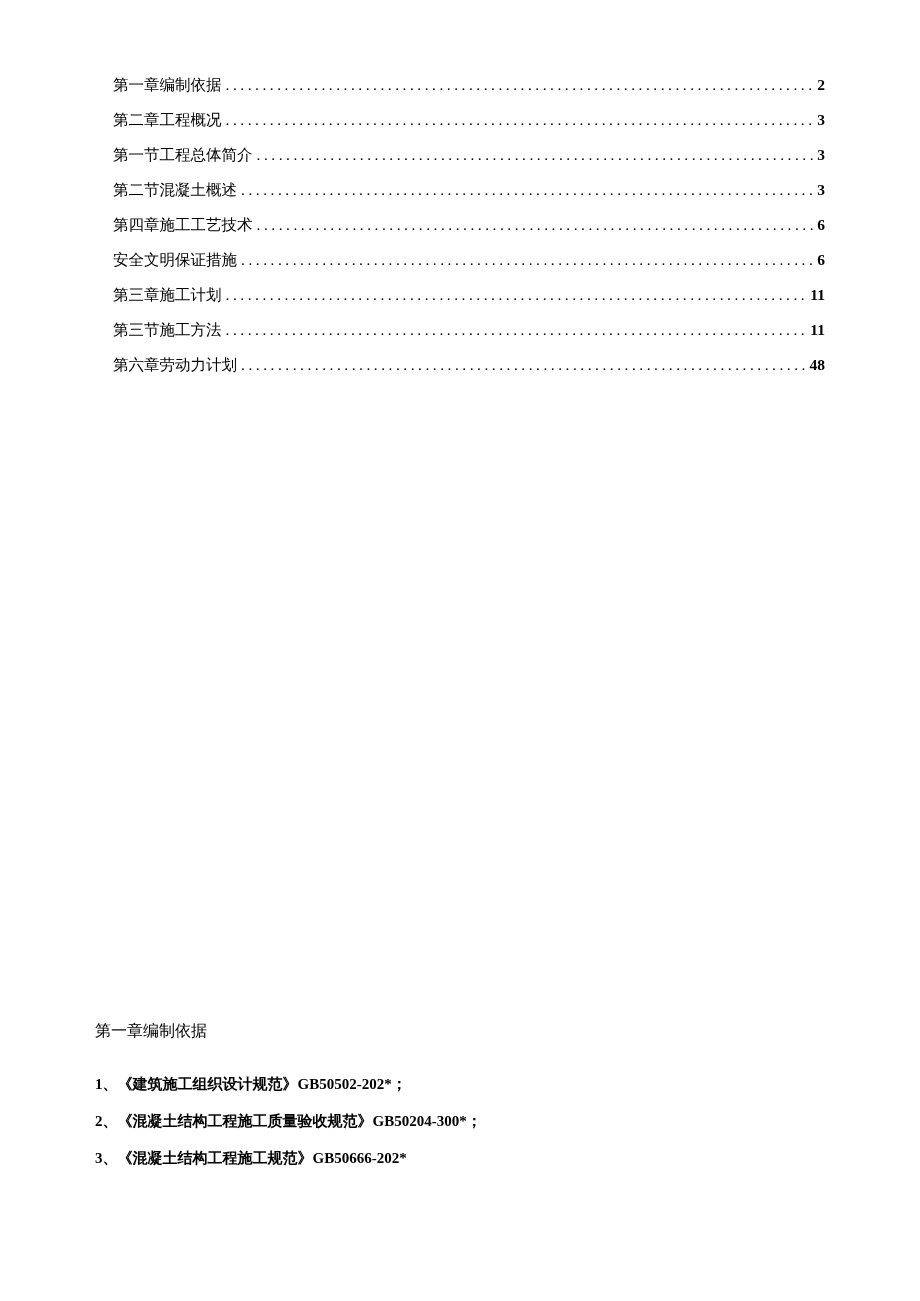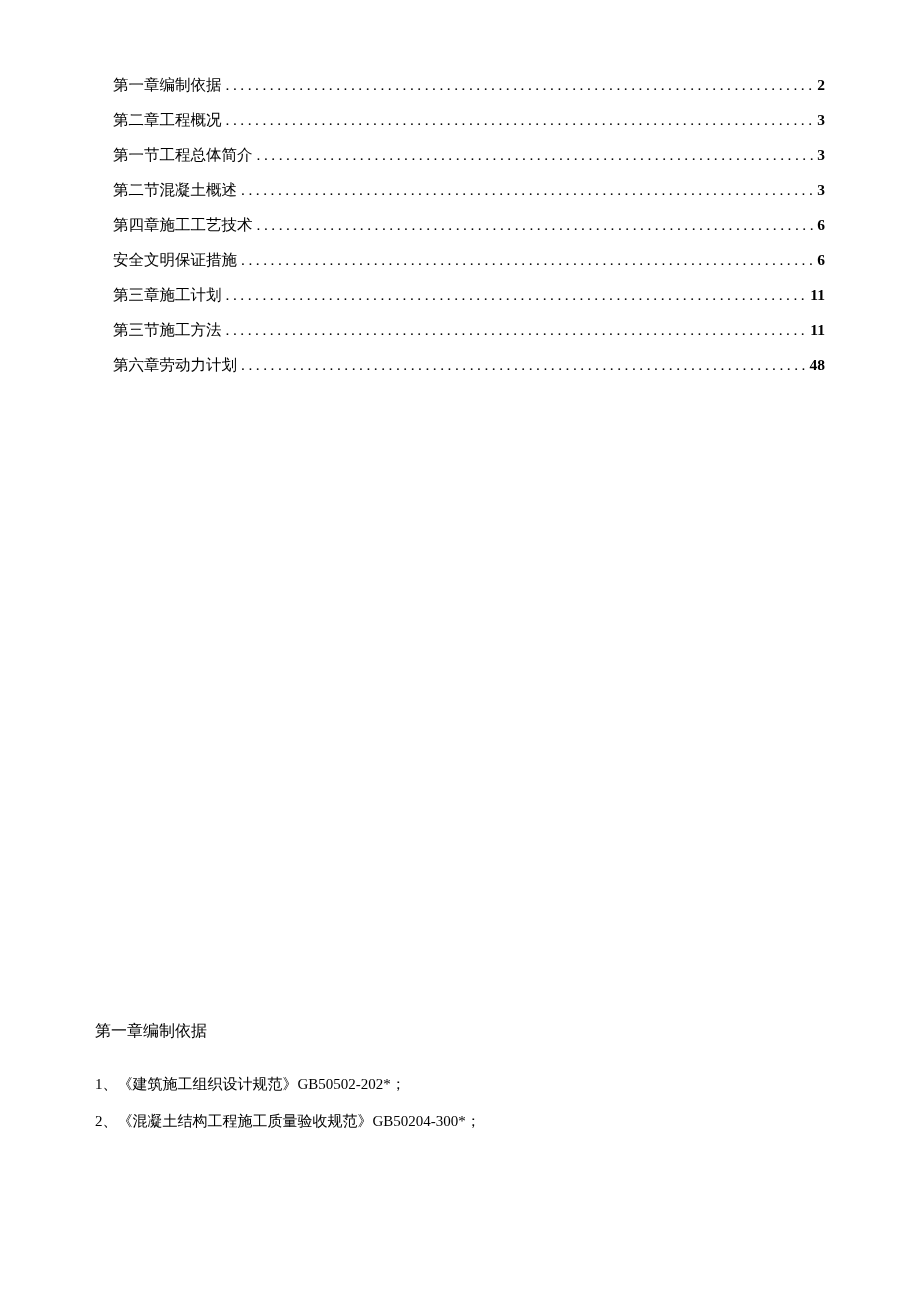--- a/index.html
+++ b/index.html
@@ -46,20 +46,21 @@
     }
     .chapter-heading {
       font-size: 16px;
       font-family: "SimSun", "宋体", serif;
       margin-top: 645px;
       margin-bottom: 32px;
       padding-left: 0;
     }
     .reference-list {
       font-size: 15px;
+      font-weight: bold;
     }
     .reference-item {
       margin-bottom: 16px;
       line-height: 1.4;
     }
     .reference-num {
       font-family: "Times New Roman", serif;
     }
     .reference-code {
       font-family: "Times New Roman", serif;
@@ -118,13 +119,16 @@
 
 <div class="chapter-heading">第一章编制依据</div>
 
 <div class="reference-list">
   <div class="reference-item">
     <span class="reference-num">1</span><span>、</span><span>《建筑施工组织设计规范》</span><span class="reference-code">GB50502-202*</span><span>；</span>
   </div>
   <div class="reference-item">
     <span class="reference-num">2</span><span>、</span><span>《混凝土结构工程施工质量验收规范》</span><span class="reference-code">GB50204-300*</span><span>；</span>
   </div>
+  <div class="reference-item">
+    <span class="reference-num">3</span><span>、</span><span>《混凝土结构工程施工规范》</span><span class="reference-code">GB50666-202*</span><span></span>
+  </div>
 </div>
 
 </body></html>

